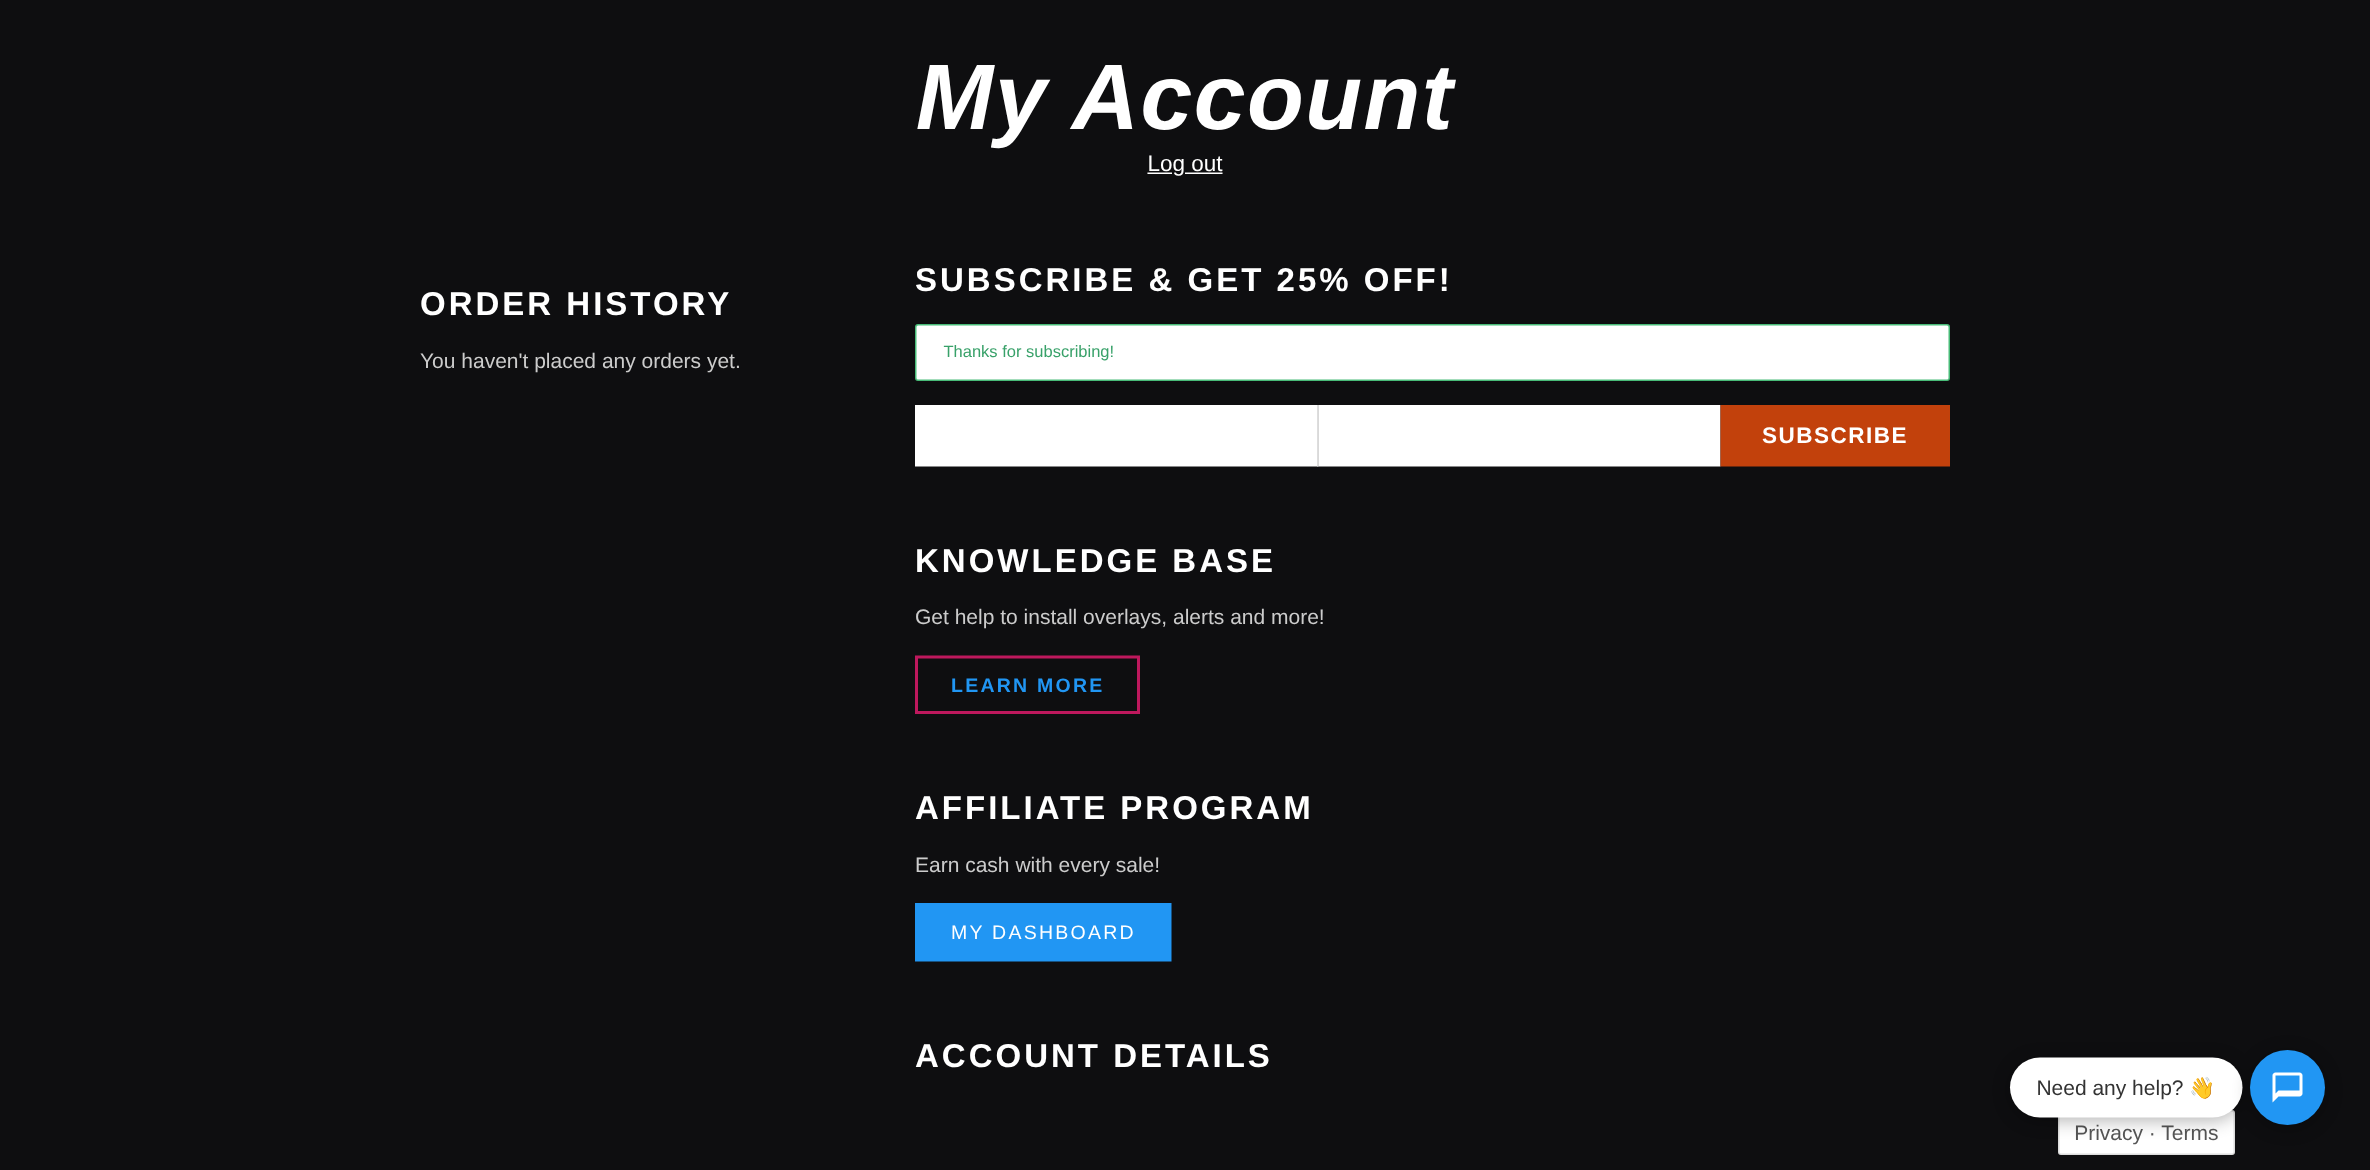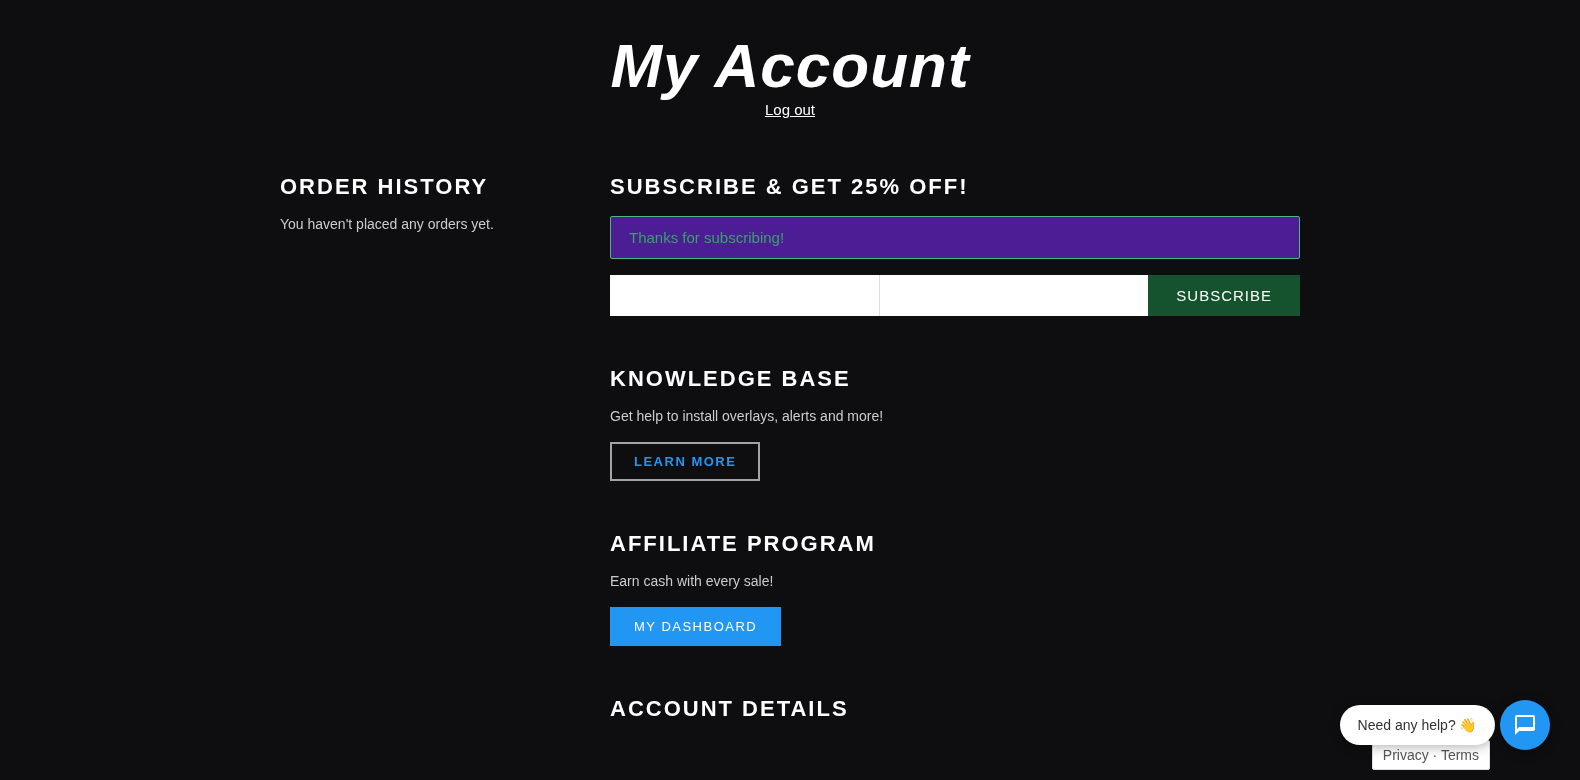--- a/index.html
+++ b/index.html
@@ -41,20 +41,21 @@
       display: flex;
       max-width: 1100px;
       margin: 40px auto 0;
       padding: 0 40px;
       gap: 80px;
     }
 
     .left-column {
       min-width: 250px;
       width: 250px;
+      margin-top: 16px;
     }
 
     .right-column {
       flex: 1;
     }
 
     .section-title {
       font-size: 22px;
       font-weight: 900;
       letter-spacing: 2px;
@@ -66,25 +67,25 @@
     .order-history-empty {
       font-size: 14px;
       color: #cccccc;
     }
 
     .subscribe-section {
       margin-bottom: 50px;
     }
 
     .subscribe-success {
-      background-color: #4c1d95;
+      background-color: #ffffff;
       border: 1.5px solid #48bb78;
       color: #38a169;
       padding: 12px 18px;
-      font-size: 15px;
+      font-size: 11px;
       margin-bottom: 16px;
       border-radius: 2px;
     }
 
     .subscribe-form {
       display: flex;
       gap: 0;
       width: 100%;
     }
 
@@ -96,26 +97,26 @@
       outline: none;
       font-size: 14px;
       color: #333;
     }
 
     .subscribe-form input:first-child {
       border-right: 1px solid #ddd;
     }
 
     .subscribe-btn {
-      background-color: #14532d;
+      background-color: #c2410c;
       color: #ffffff;
       border: none;
       padding: 12px 28px;
       font-size: 15px;
-      font-weight: 400;
+      font-weight: 700;
       letter-spacing: 1px;
       cursor: pointer;
       text-transform: uppercase;
       white-space: nowrap;
     }
 
     .knowledge-base-section {
       margin-bottom: 50px;
     }
 
@@ -137,21 +138,21 @@
     }
 
     .account-details-section {
       margin-bottom: 50px;
     }
 
     .btn-outline {
       display: inline-block;
       background-color: transparent;
       color: #2196f3;
-      border: 2px solid #a3a3a3;
+      border: 2px solid #be185d;
       padding: 10px 22px;
       font-size: 13px;
       font-weight: 700;
       letter-spacing: 1.5px;
       cursor: pointer;
       text-transform: uppercase;
     }
 
     .btn-filled {
       display: inline-block;

